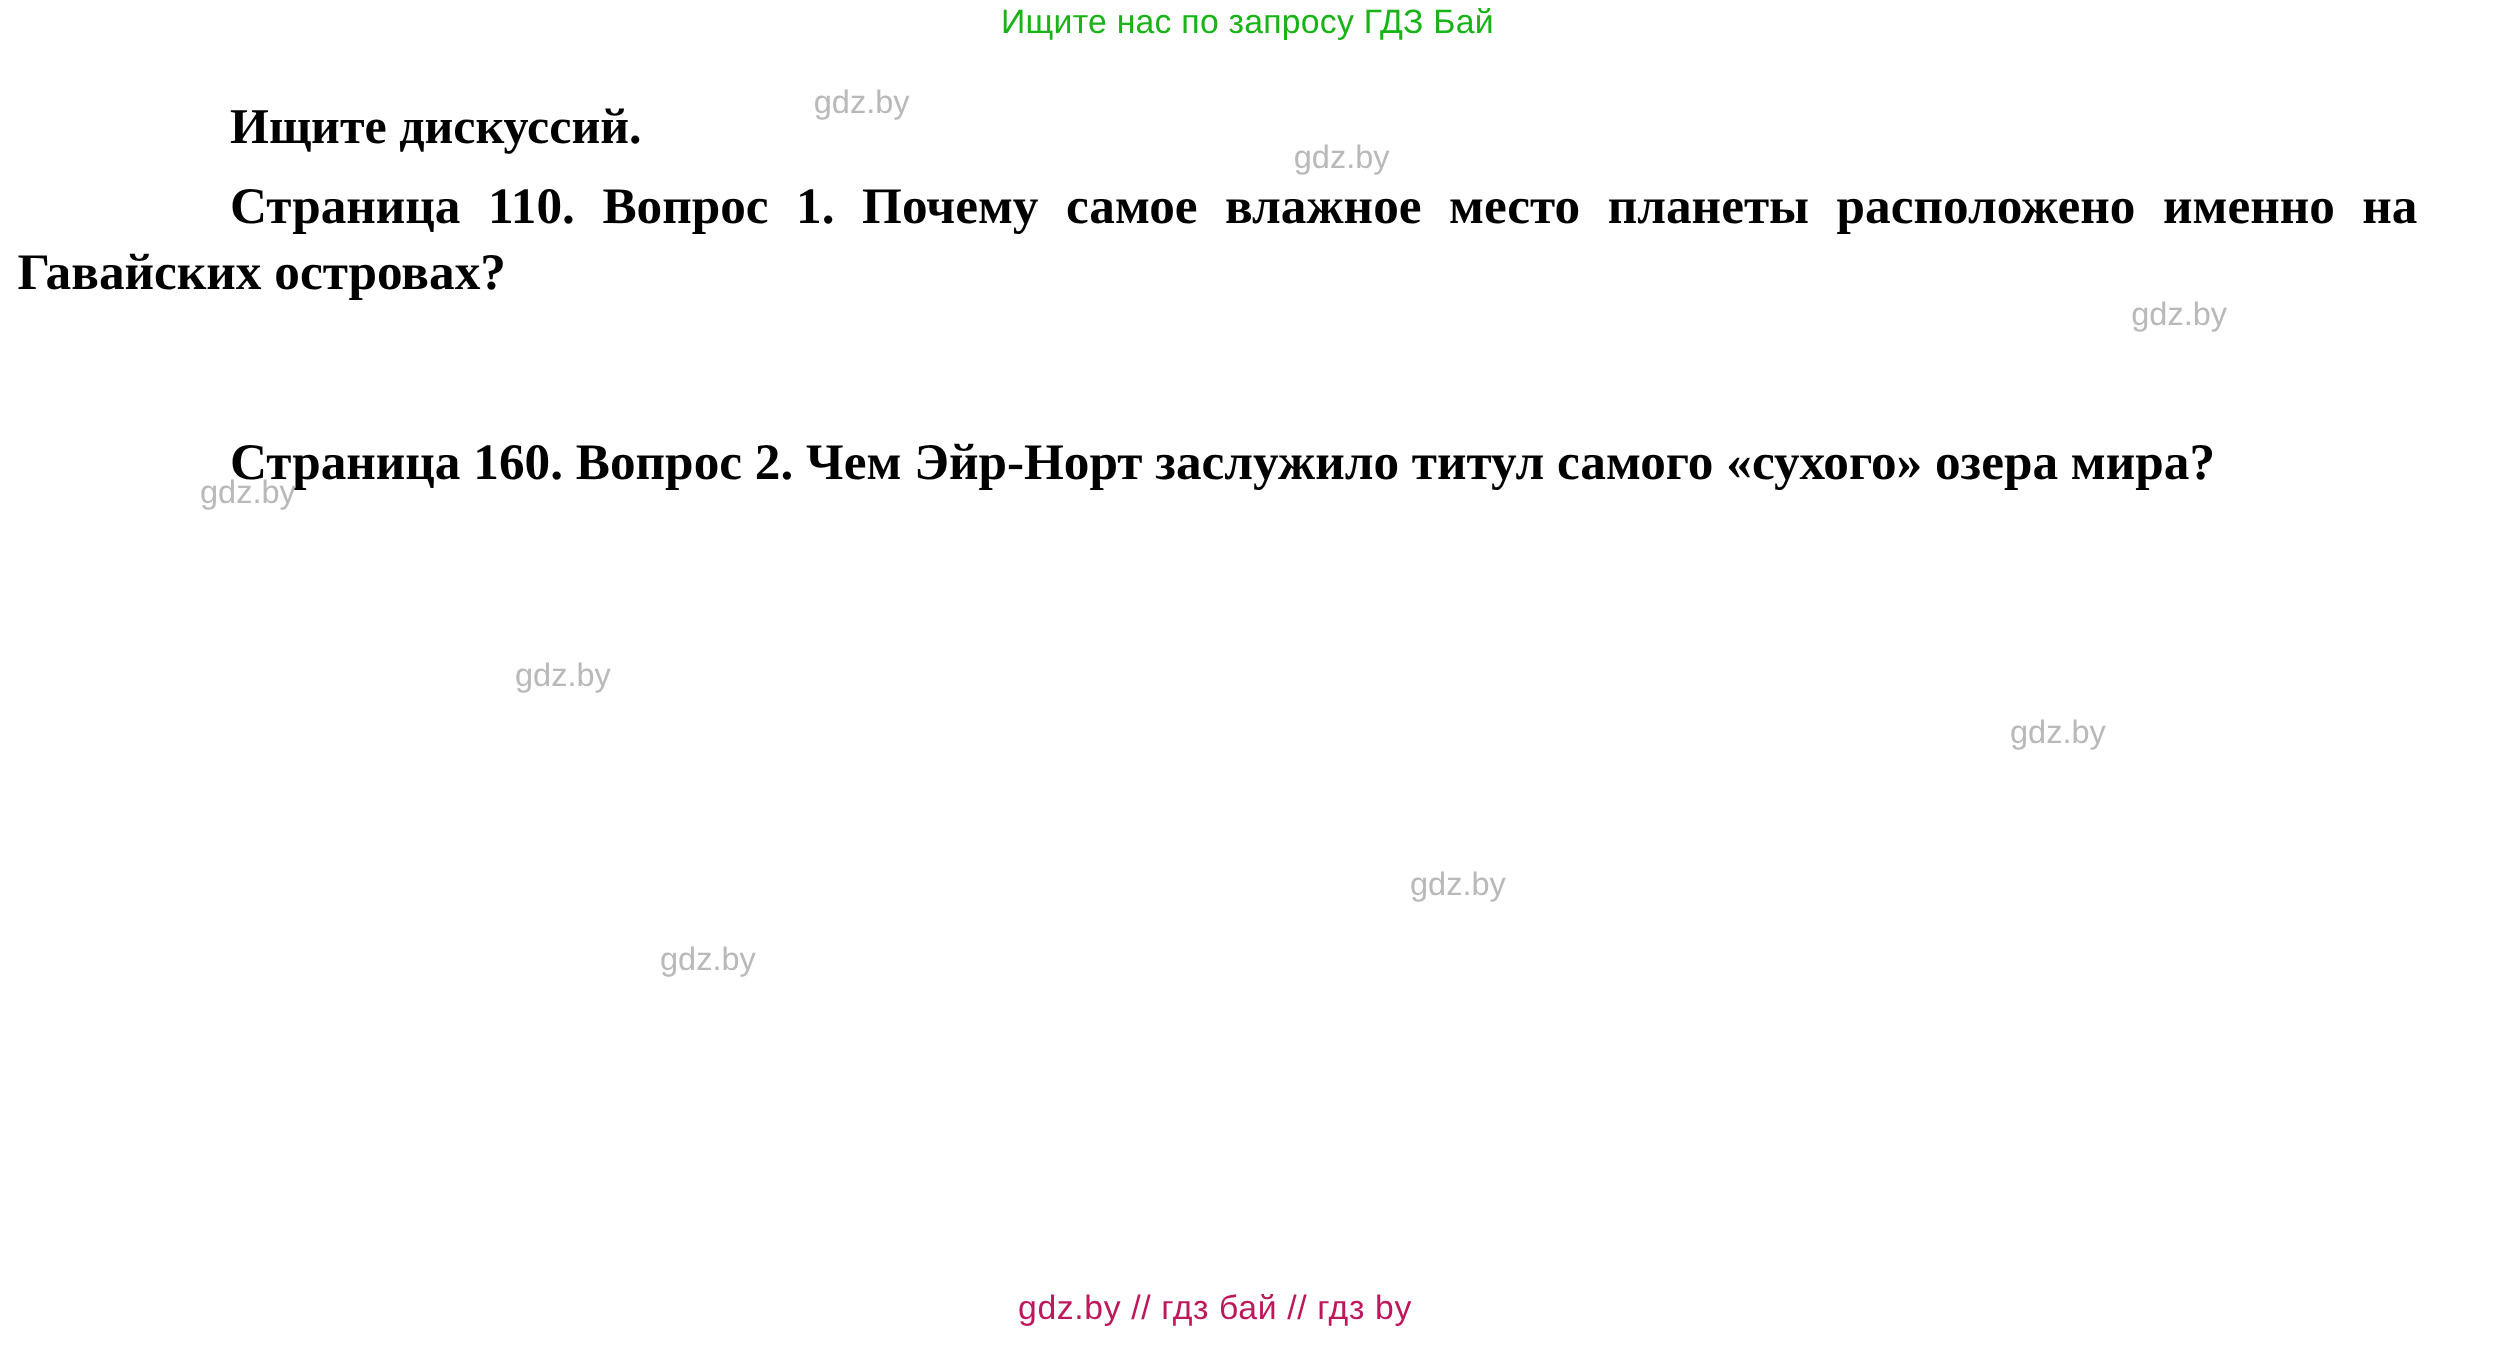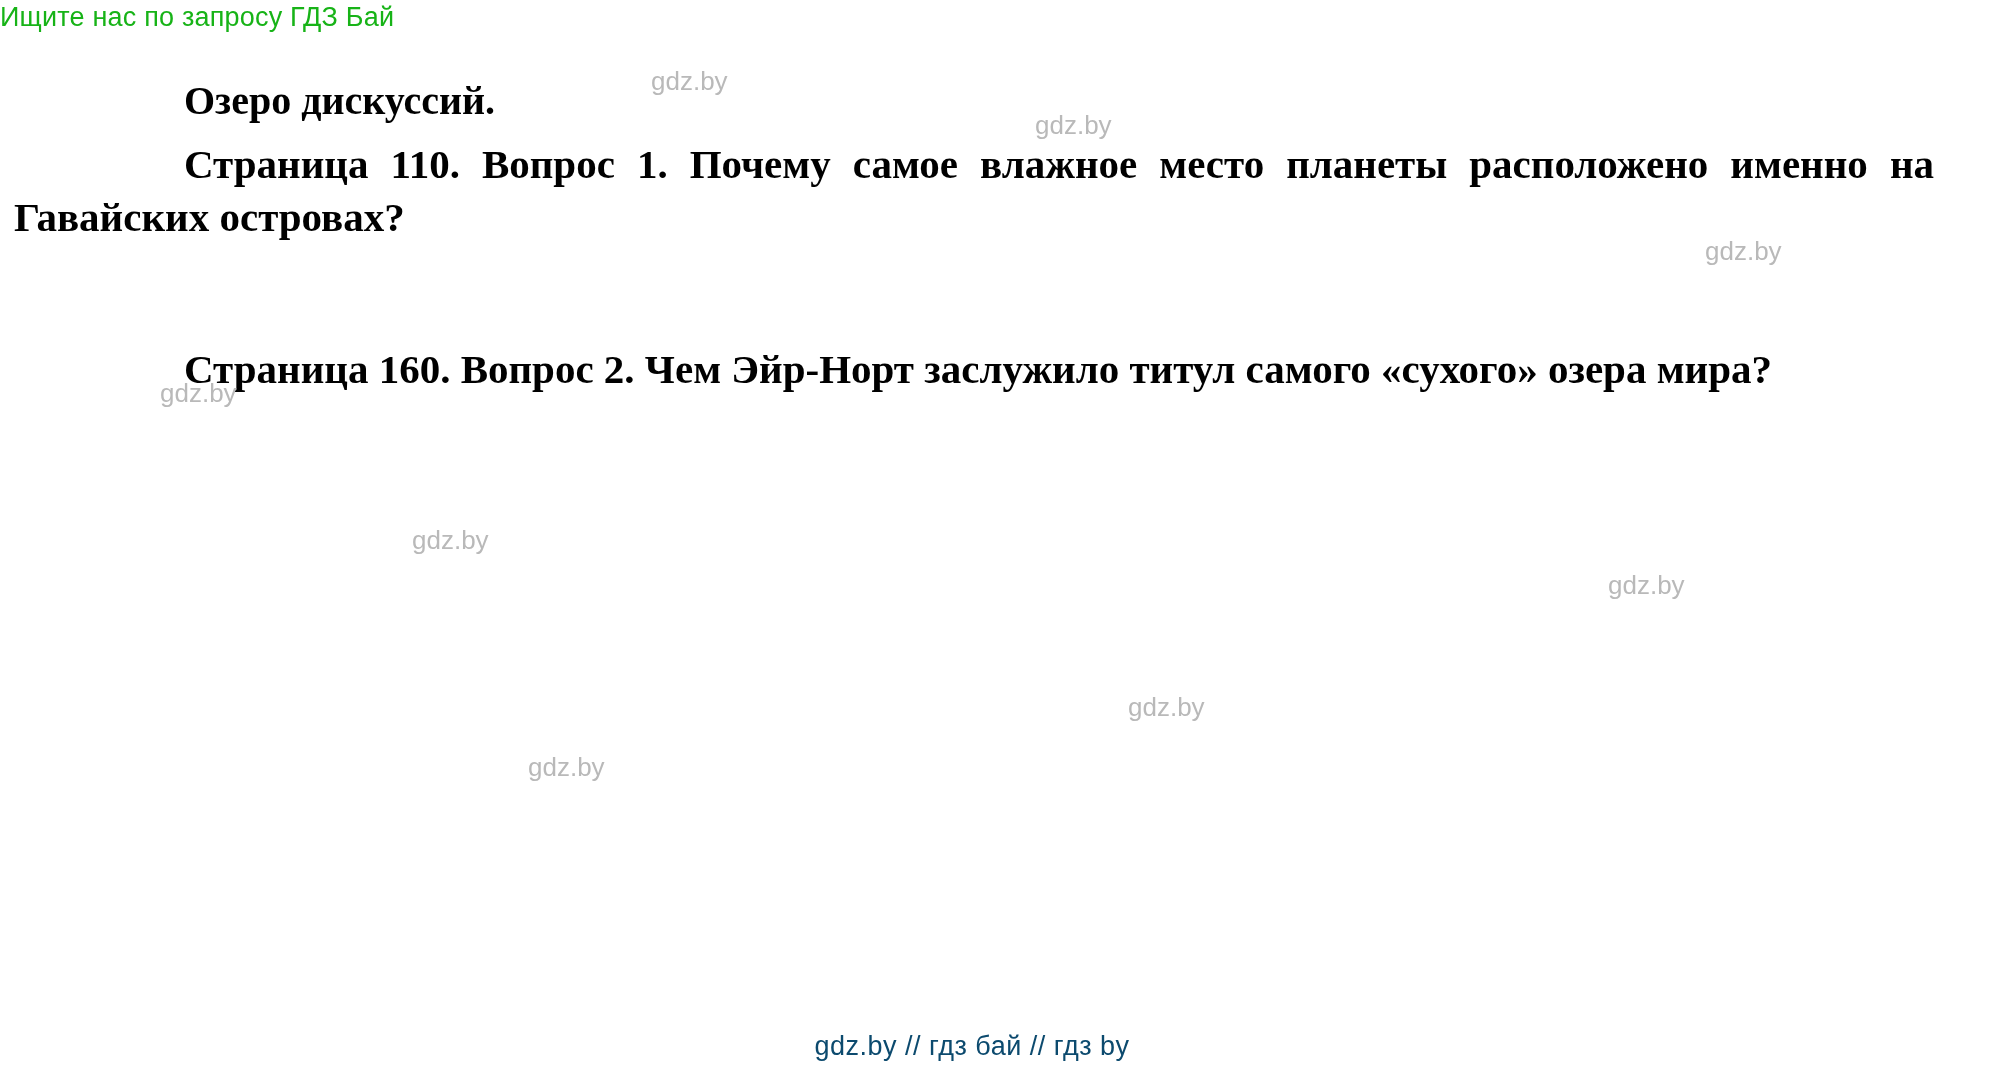--- a/index.html
+++ b/index.html
@@ -22,21 +22,21 @@
     box-sizing: border-box;
     padding: 0 30px;
   }
 
   
   .top-banner {
     position: absolute;
     top: 2px;
     left: 0;
     width: 1996px;
-    text-align: left;
+    text-align: center;
     font-family: "Liberation Sans", sans-serif;
     font-size: 27px;
     color: #17b317;
     letter-spacing: 0.2px;
   }
 
   
   .content {
     position: absolute;
     top: 78px;
@@ -81,21 +81,21 @@
 
   
   .footer {
     position: absolute;
     bottom: 14px;
     left: 0;
     width: 1944px;
     text-align: center;
     font-family: "Liberation Sans", sans-serif;
     font-size: 27px;
-    color: #0c4a6e;
+    color: #be185d;
     letter-spacing: 0.5px;
   }
   .footer .sep { padding: 0 8px; }
 
   
   .wm {
     position: absolute;
     font-family: "Liberation Sans", sans-serif;
     color: #b9b9b9;
     font-size: 26px;
@@ -114,21 +114,21 @@
 </style>
 </head>
 <body>
 
 <div class="page">
 
   <div class="top-banner">Ищите нас по запросу ГДЗ Бай</div>
 
   <div class="content">
 
-    <h1 class="heading-club">Озеро дискуссий.</h1>
+    <h1 class="heading-club">Ищите дискуссий.</h1>
 
     <div class="q-block">
       <p class="q-title">Страница 110. Вопрос 1. Почему самое влажное место планеты расположено именно на Гавайских островах?</p>
     </div>
 
     <div class="spacer-1"></div>
 
     <div class="q-block">
       <p class="q-title">Страница 160. Вопрос 2. Чем Эйр-Норт заслужило титул самого «сухого» озера мира?</p>
     </div>

